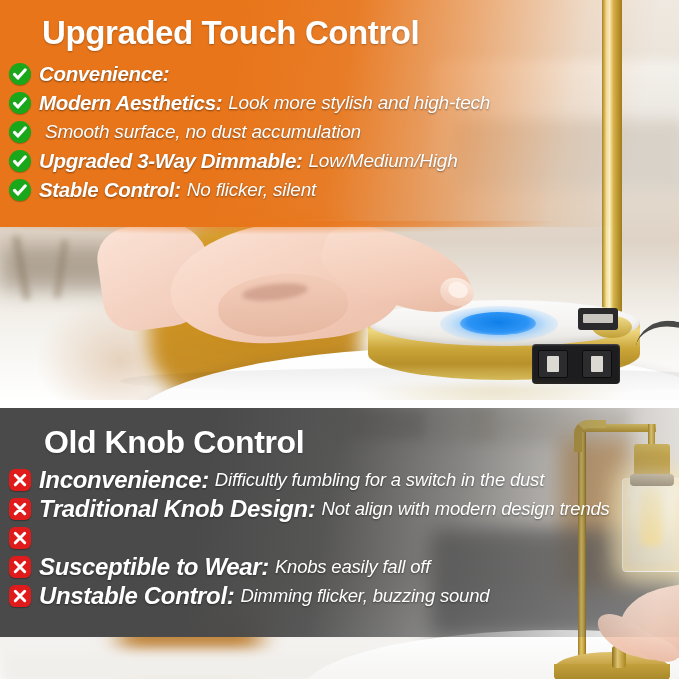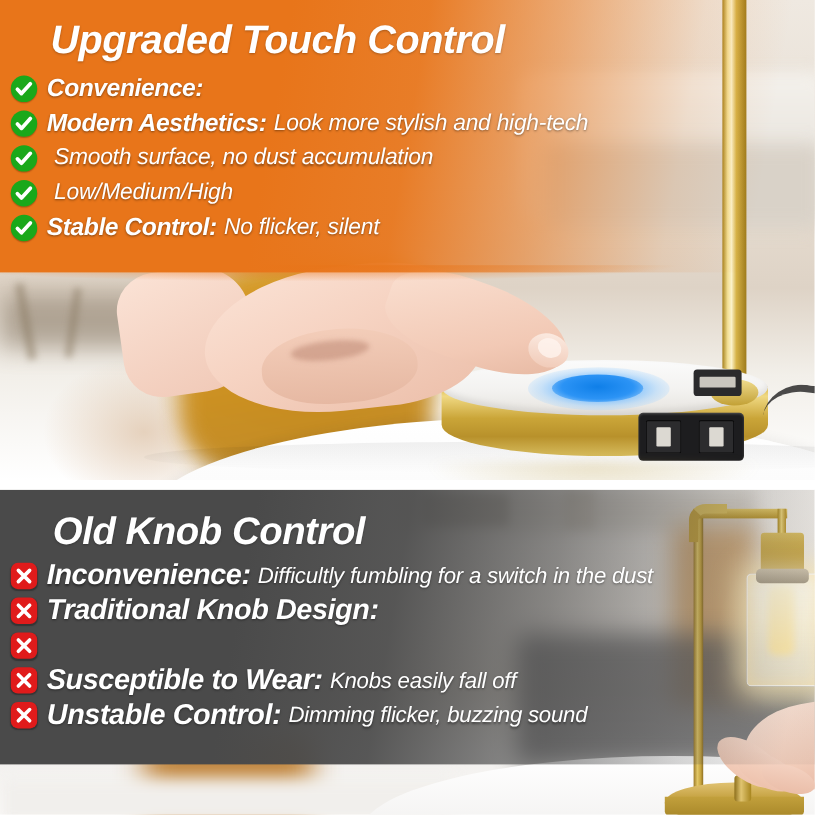--- a/index.html
+++ b/index.html
@@ -139,21 +139,21 @@
   .bh-f2{position:absolute;left:12px;top:44px;width:54px;height:26px;border-radius:50%;
     background:linear-gradient(170deg,#f7d8c8,#ecbfa9);transform:rotate(26deg);}
   .bh-f3{position:absolute;left:34px;top:52px;width:46px;height:22px;border-radius:50%;
     background:linear-gradient(170deg,#f5d4c4,#e9bba5);transform:rotate(18deg);}
 
   
   .overlay-bottom{position:absolute;left:0;top:0;width:679px;height:229px;
     background:linear-gradient(100deg,#4a4a4a 0%,#4a4a4a 30%,rgba(74,74,74,.92) 48%,rgba(74,74,74,.62) 66%,rgba(74,74,74,.24) 84%,rgba(74,74,74,.06) 96%);}
 
   
-  .headline{position:absolute;font-style:italic;font-weight:bold;color:#fff;
+  .headline{position:absolute;font-weight:bold;color:#fff;
     letter-spacing:-.4px;white-space:nowrap;text-shadow:0 1px 2px rgba(0,0,0,.28);}
   #headline-top{left:42px;top:14px;font-size:33px;}
   #headline-bottom{left:44px;top:424px;font-size:32px;}
 
   .bullets{position:absolute;z-index:5;font-style:italic;}
   #bullets-top{left:0;top:59px;}
   #bullets-bottom{left:0;top:465px;}
 
   .bullet{display:flex;align-items:center;height:29px;white-space:nowrap;}
   .bullet .icon{flex:0 0 auto;margin-left:9px;margin-right:8px;display:inline-flex;
@@ -261,20 +261,21 @@
       <span class="bdesc">Smooth surface, no dust accumulation</span>
     </div>
     <div class="bullet">
       <span class="icon">
         <span class="ico-check">
             <svg width="22" height="22" viewBox="0 0 22 22">
               <path d="M5.5 11.4l3.4 3.6 7.4-8.2" fill="none" stroke="#fff" stroke-width="3.1" stroke-linecap="round" stroke-linejoin="round"></path>
             </svg>
           </span>
       </span>
+      <span class="btitle">Upgraded 3-Way Dimmable:</span>
       <span class="bdesc">Low/Medium/High</span>
     </div>
     <div class="bullet">
       <span class="icon">
         <span class="ico-check">
             <svg width="22" height="22" viewBox="0 0 22 22">
               <path d="M5.5 11.4l3.4 3.6 7.4-8.2" fill="none" stroke="#fff" stroke-width="3.1" stroke-linecap="round" stroke-linejoin="round"></path>
             </svg>
           </span>
       </span>
@@ -340,20 +341,21 @@
     </div>
     <div class="bullet">
       <span class="icon">
         <span class="ico-x">
             <svg width="22" height="22" viewBox="0 0 22 22">
               <path d="M6.3 6.3l9.4 9.4M15.7 6.3l-9.4 9.4" fill="none" stroke="#fff" stroke-width="3" stroke-linecap="round"></path>
             </svg>
           </span>
       </span>
       <span class="btitle">Traditional Knob Design:</span>
+      <span class="bdesc">Not align with modern design trends</span>
     </div>
     <div class="bullet">
       <span class="icon">
         <span class="ico-x">
             <svg width="22" height="22" viewBox="0 0 22 22">
               <path d="M6.3 6.3l9.4 9.4M15.7 6.3l-9.4 9.4" fill="none" stroke="#fff" stroke-width="3" stroke-linecap="round"></path>
             </svg>
           </span>
       </span>
     </div>

